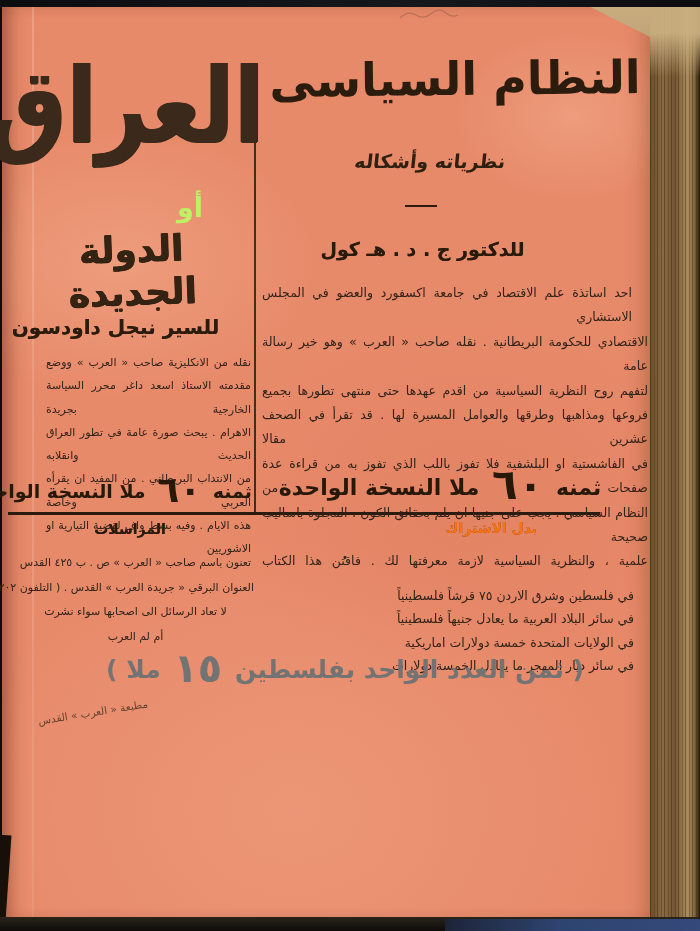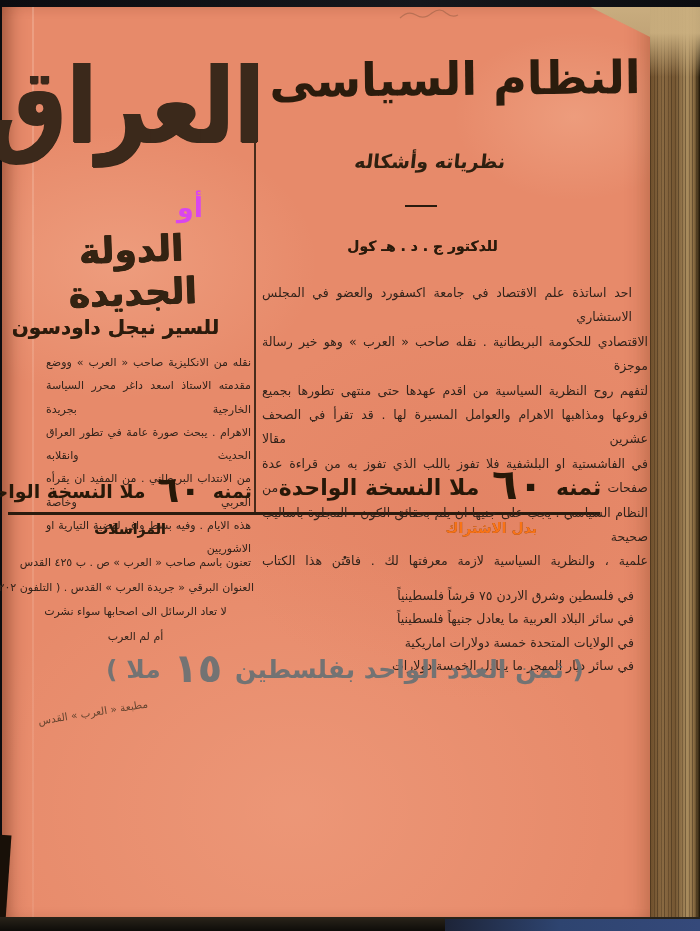--- a/index.html
+++ b/index.html
@@ -37,34 +37,34 @@
   .t{position:absolute;direction:rtl;color:#30200f;z-index:8;line-height:1.2;}
   .thick{text-shadow:.5px 0 currentColor, -.4px 0 currentColor, 0 .4px currentColor;}
   .soft{text-shadow:0 0 .5px rgba(48,32,15,.8);}
 
   .v-divider{position:absolute;left:254px;top:64px;width:2px;height:450px;z-index:8;background:rgba(43,27,13,.85);}
   .h-rule{position:absolute;left:8px;top:512px;width:592px;height:2.5px;z-index:8;background:#2a1b0e;}
   .mini-rule{position:absolute;left:405px;top:205px;width:32px;height:2px;z-index:8;background:#2a1b0e;}
 
   .masthead-title{left:-12px;top:44px;font-size:88px;font-weight:bold;color:#3b291b;
     transform:scaleY(1.18);transform-origin:top right;text-shadow:1px 0 #3b291b,-1px 0 #3b291b,0 1px #3b291b;}
-  .or-label{left:160px;top:192px;width:60px;text-align:center;font-size:27px;font-weight:bold;color:#d946ef;}
+  .or-label{left:160px;top:192px;width:60px;text-align:center;font-size:27px;font-weight:bold;color:#bef264;}
   .second-title{left:22px;top:228px;width:220px;text-align:center;font-size:36px;font-weight:bold;color:#342312;transform:rotate(-2deg);}
   .l-author{left:8px;top:315px;width:215px;text-align:center;font-size:20px;font-weight:bold;color:#2b1b0c;}
   .l-para{left:4px;top:351px;width:247px;font-size:11px;color:#33231a;}
   .l-para .pl{display:block;text-align:justify;text-align-last:justify;line-height:23.3px;margin-left:42px;}
   .price{text-align:center;font-weight:bold;color:#271808;white-space:nowrap;}
   .price .amt{font-size:36px;position:relative;top:4px;padding:0 5px;}
   .l-price{left:0px;top:464px;width:252px;font-size:19px;}
   .r-price{left:270px;top:456px;width:340px;font-size:22px;}
   .r-price .amt{font-size:42px;}
 
   .r-title{left:262px;top:52px;width:386px;text-align:center;font-size:46px;font-weight:bold;color:#2b1c0d;transform:rotate(-.6deg);}
   .r-subtitle{left:320px;top:150px;width:220px;text-align:center;font-size:19px;font-weight:bold;color:#2f2010;transform:skewX(-6deg);}
-  .r-author{left:295px;top:238px;width:255px;text-align:center;font-size:14px;font-weight:bold;color:#2a1a0b;}
+  .r-author{left:295px;top:238px;width:255px;text-align:center;font-size:19px;font-weight:bold;color:#2a1a0b;}
   .r-para{left:262px;top:281px;width:386px;font-size:12.5px;color:#33231a;}
   .r-para .pl{display:block;text-align:justify;text-align-last:justify;line-height:24.4px;}
   .r-para .pl.first{padding-right:16px;}
 
   .corr-heading{left:70px;top:521px;width:120px;text-align:center;font-size:14px;font-weight:bold;color:#2a1a0b;}
   .corr-lines{left:0px;top:551px;width:254px;text-align:center;font-size:11px;color:#33231a;}
   .corr-lines .cl{display:block;line-height:24.5px;white-space:nowrap;padding-left:17px;}
   .sub-heading{left:367px;top:520px;width:170px;text-align:right;font-size:14px;font-weight:bold;color:#f97316;}
   .sub-items{left:268px;top:549px;width:366px;text-align:right;font-size:12.5px;color:#33231a;margin-top:35px;}
   .sub-items .sl{display:block;line-height:23.4px;white-space:nowrap;}
@@ -110,23 +110,23 @@
     <span>ثمنه</span>
     <span class="amt">٦٠</span>
     <span>ملا النسخة الواحدة</span>
   </div>
 
   <div class="t r-title">النظام السياسى</div>
   <div class="t r-subtitle">نظرياته وأشكاله</div>
   <div class="t r-author soft">للدكتور ج . د . هـ كول</div>
   <div class="t r-para">
     <span class="pl first">احد اساتذة علم الاقتصاد في جامعة اكسفورد والعضو في المجلس الاستشاري</span>
-    <span class="pl">الاقتصادي للحكومة البريطانية . نقله صاحب « العرب » وهو خير رسالة موجزة</span>
+    <span class="pl">الاقتصادي للحكومة البريطانية . نقله صاحب « العرب » وهو خير رسالة عامة</span>
     <span class="pl">لتفهم روح النظرية السياسية من اقدم عهدها حتى منتهى تطورها بجميع</span>
-    <span class="pl">فروعها ومذاهبها الاهرام والعوامل المسيرة لها . قد تقرأ في الصحف عشرين مقالا</span>
+    <span class="pl">فروعها ومذاهبها وطرقها والعوامل المسيرة لها . قد تقرأ في الصحف عشرين مقالا</span>
     <span class="pl">في الفاشستية او البلشفية فلا تفوز باللب الذي تفوز به من قراءة عدة صفحات من</span>
     <span class="pl">النظام السياسي . يجب على جنيها ان يلم بحقائق الكون ، المجلوة باساليب صحيحة</span>
     <span class="pl">علمية ، والنظرية السياسية لازمة معرفتها لك . فاقتن هذا الكتاب</span>
   </div>
   <div class="t price r-price">
     <span>ثمنه</span>
     <span class="amt">٦٠</span>
     <span>ملا النسخة الواحدة</span>
   </div>
 

